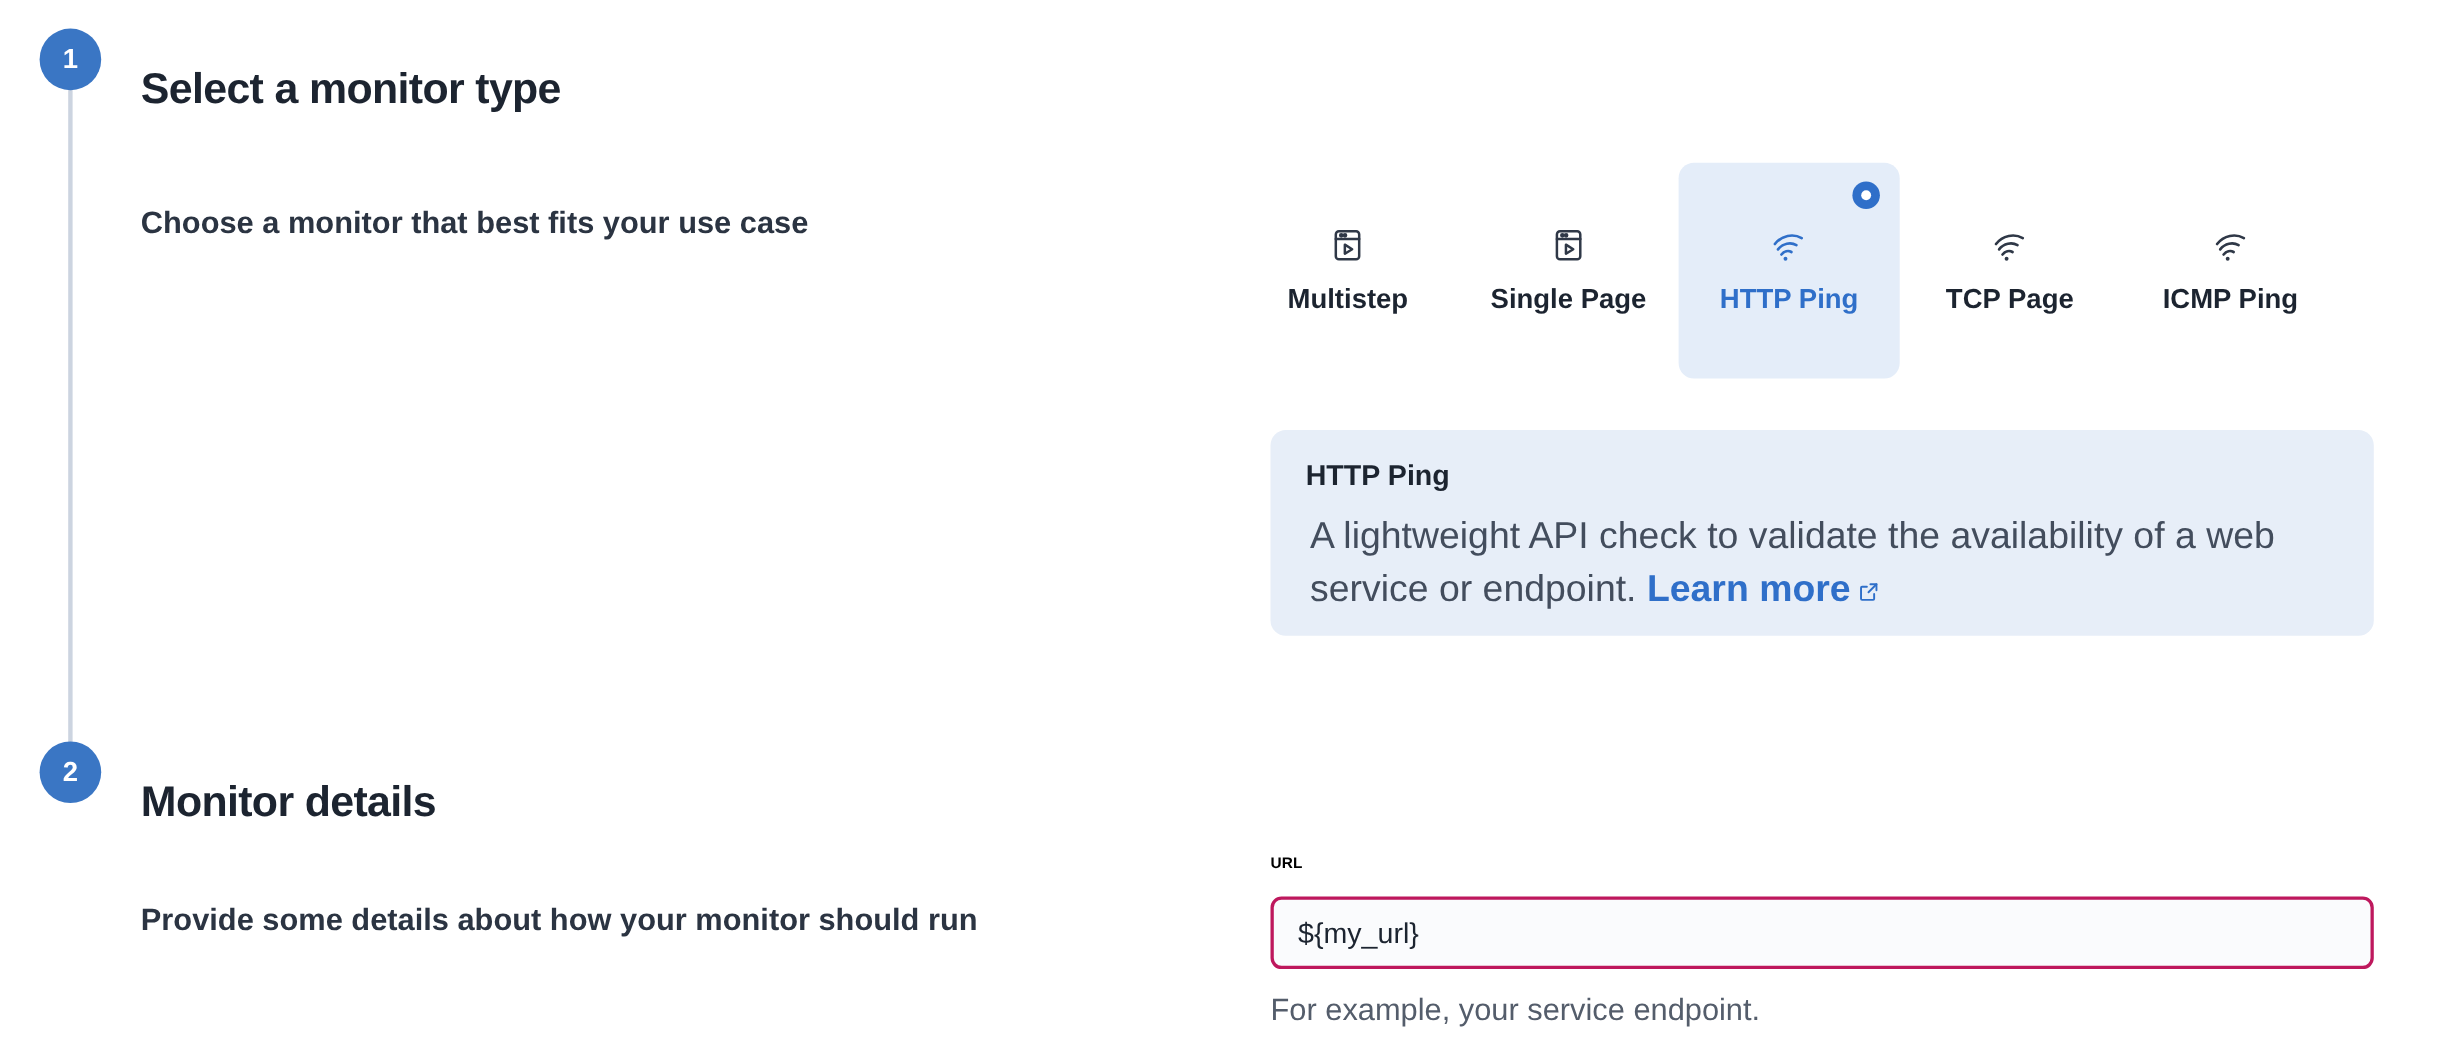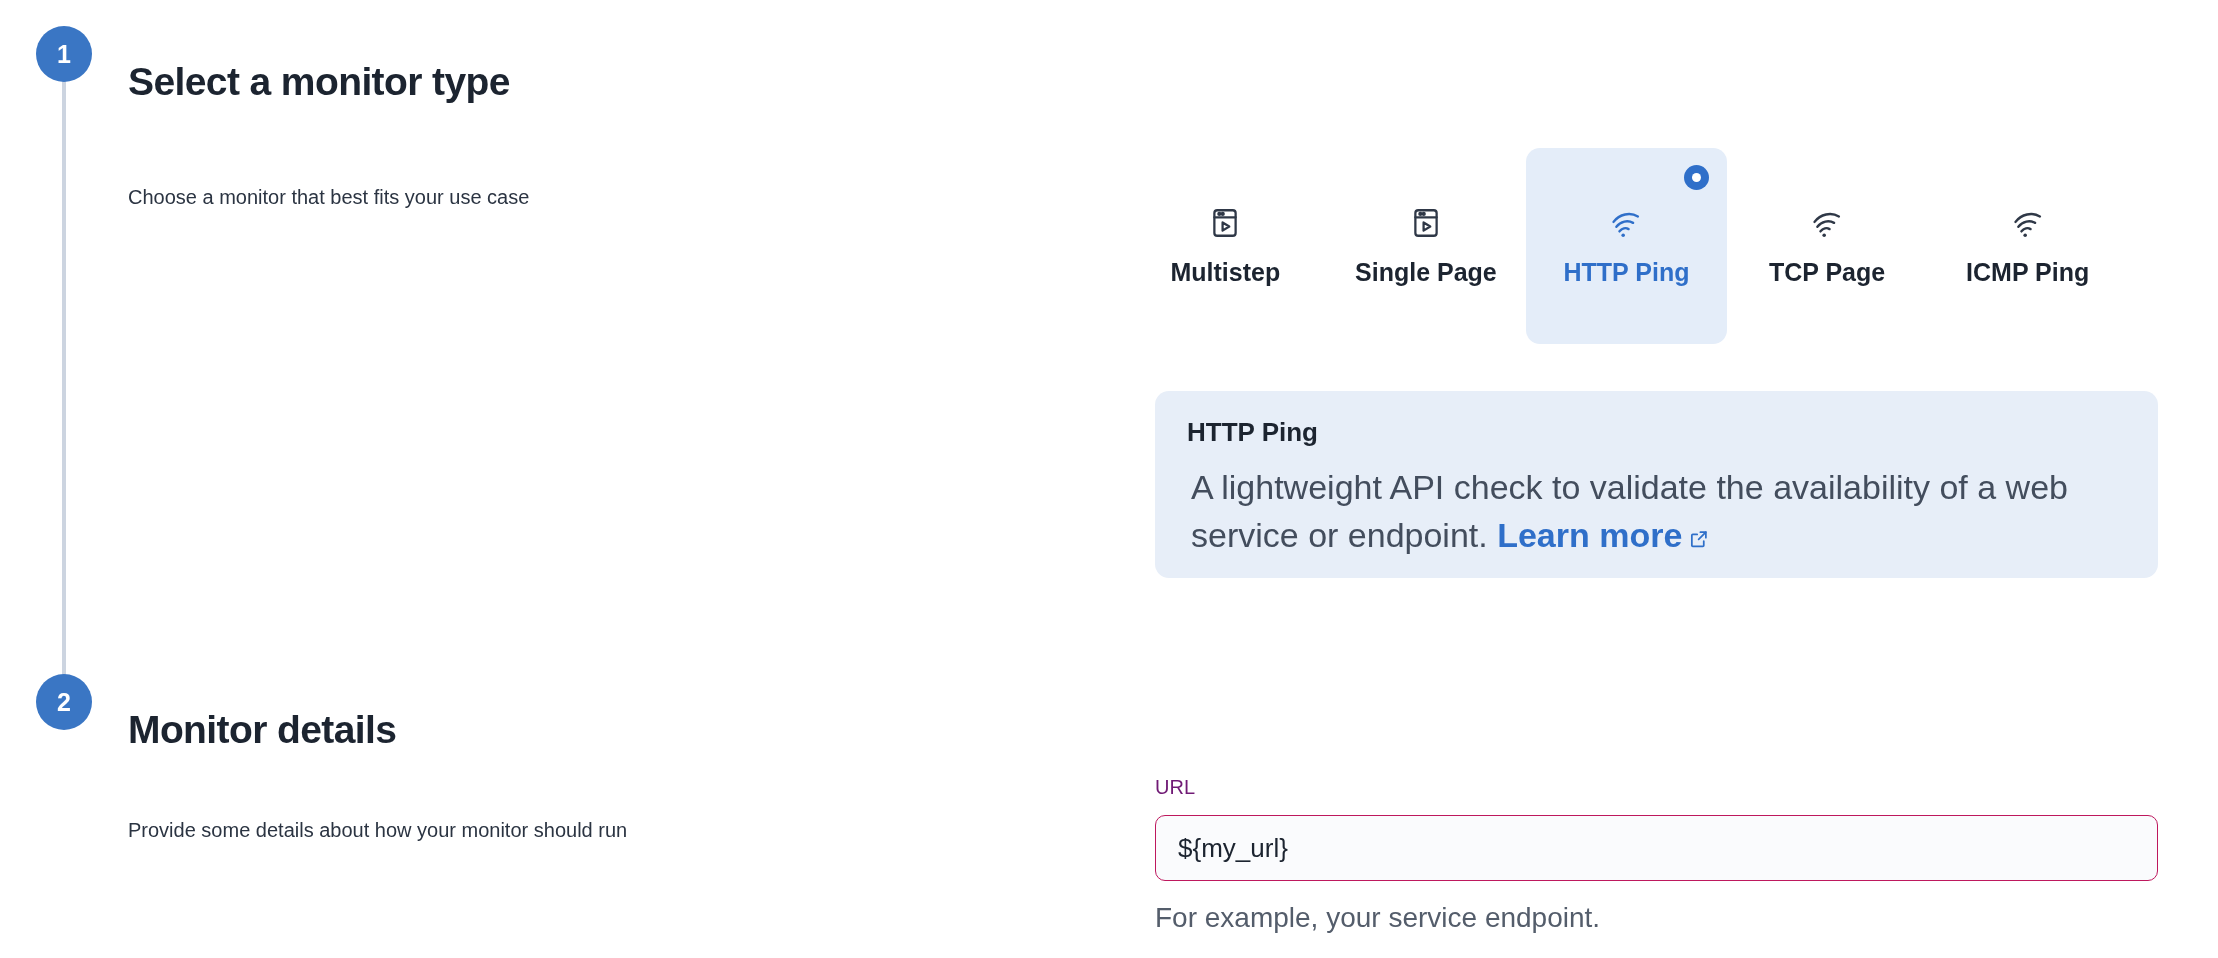--- a/index.html
+++ b/index.html
@@ -61,22 +61,22 @@
     letter-spacing: -0.6px;
     line-height: 1;
     white-space: nowrap;
   }
   #step1-title { top: 36px; }
   #step2-title { top: 684px; }
 
   .section-subtitle {
     position: absolute;
     left: 128px;
-    font-size: 20px;
-    font-weight: 400;
+    font-size: 28px;
+    font-weight: 700;
     color: #2b3442;
     line-height: 1.25;
     white-space: nowrap;
     margin-top: 32px;
   }
   #step1-subtitle { top: 153px; }
   #step2-subtitle { top: 786px; }
 
   
   .type-row {
@@ -181,33 +181,33 @@
     vertical-align: -3px;
     margin-left: 6px;
     color: #2f6fc9;
   }
 
   
   .field-label {
     position: absolute;
     left: 1155px;
     top: 777px;
-    font-size: 20px;
-    font-weight: 400;
-    color: #701a75;
+    font-size: 14px;
+    font-weight: 700;
+    color: #000000;
     line-height: 1;
     letter-spacing: 0.1px;
   }
   .text-input {
     position: absolute;
     left: 1155px;
     top: 815px;
     width: 1003px;
     height: 66px;
-    border: 1px solid #be185d;
+    border: 3px solid #be185d;
     border-radius: 10px;
     background: #fafbfd;
     font-family: "Liberation Sans", sans-serif;
     font-size: 26px;
     color: #1c2430;
     padding: 0 22px;
     outline: none;
   }
   .field-help {
     position: absolute;

